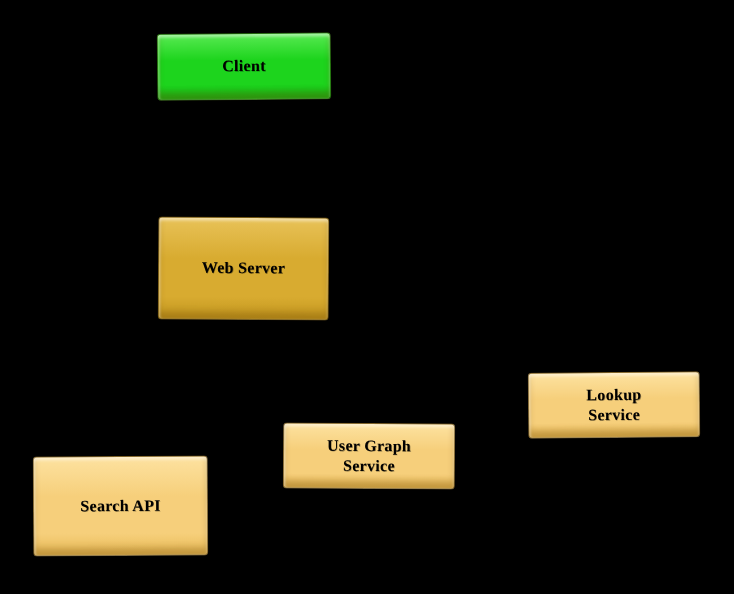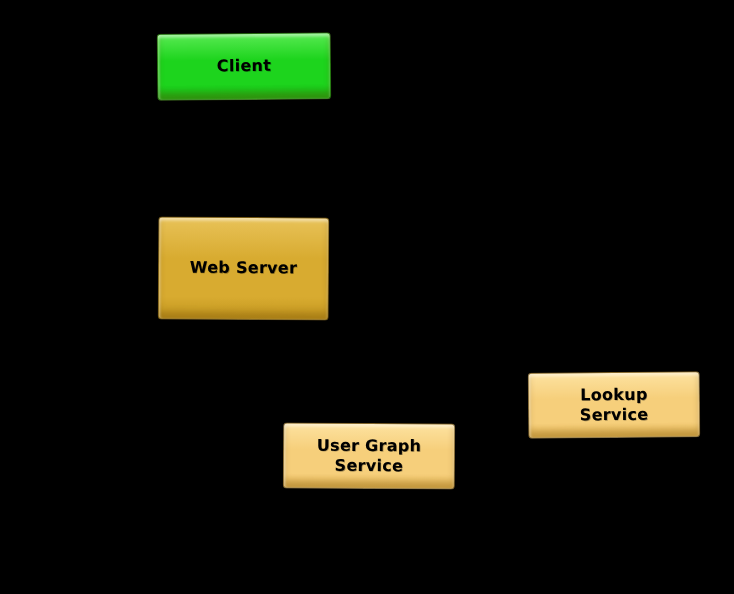--- a/index.html
+++ b/index.html
@@ -9,20 +9,21 @@
   body {
     width: 734px;
     height: 594px;
     overflow: hidden;
     font-family: "DejaVu Sans", "Liberation Sans", sans-serif;
   }
   .stage {
     position: relative;
     width: 656px;
     height: 594px;
+    font-family: Liberation Serif, serif;
   }
   .node {
     position: absolute;
     box-sizing: border-box;
     display: flex;
     align-items: center;
     justify-content: center;
     text-align: center;
     border-radius: 4px;
     border: 1px solid rgba(40, 25, 0, 0.55);
@@ -52,20 +53,23 @@
 <div class="stage">
 
   <div class="node tilt-a" style="left: 157px; top: 33px; width: 174px; height: 67px; color: rgb(0, 0, 0); background: linear-gradient(rgb(88, 234, 82) 0%, rgb(29, 212, 29) 40%, rgb(29, 212, 29) 78%, rgb(18, 180, 18) 100%);">
     <span class="node-label">Client</span>
   </div>
 
   <div class="node tilt-b" style="left: 158px; top: 217px; width: 171px; height: 103px; color: rgb(0, 0, 0); background: linear-gradient(rgb(232, 194, 88) 0%, rgb(216, 171, 48) 40%, rgb(216, 171, 48) 78%, rgb(194, 150, 30) 100%);">
     <span class="node-label">Web Server</span>
   </div>
 
+  <div class="node tilt-c" style="left: 33px; top: 456px; width: 175px; height: 100px; color: rgb(0, 0, 0); background: linear-gradient(rgb(253, 226, 160) 0%, rgb(246, 207, 123) 40%, rgb(246, 207, 123) 78%, rgb(231, 185, 85) 100%);">
+    <span class="node-label">Search API</span>
+  </div>
 
   <div class="node tilt-b" style="left: 283px; top: 423px; width: 172px; height: 66px; color: rgb(0, 0, 0); background: linear-gradient(rgb(253, 226, 160) 0%, rgb(246, 207, 123) 40%, rgb(246, 207, 123) 78%, rgb(231, 185, 85) 100%);">
     <span class="node-label">User Graph
 Service</span>
   </div>
 
   <div class="node tilt-a" style="left: 528px; top: 372px; width: 172px; height: 66px; color: rgb(0, 0, 0); background: linear-gradient(rgb(253, 226, 160) 0%, rgb(246, 207, 123) 40%, rgb(246, 207, 123) 78%, rgb(231, 185, 85) 100%);">
     <span class="node-label">Lookup
 Service</span>
   </div>

